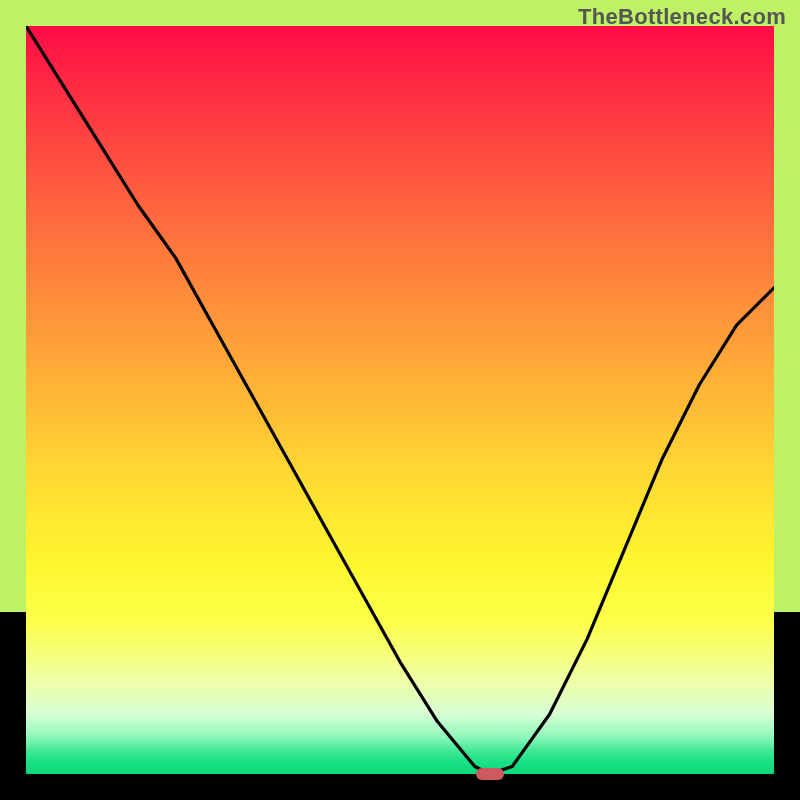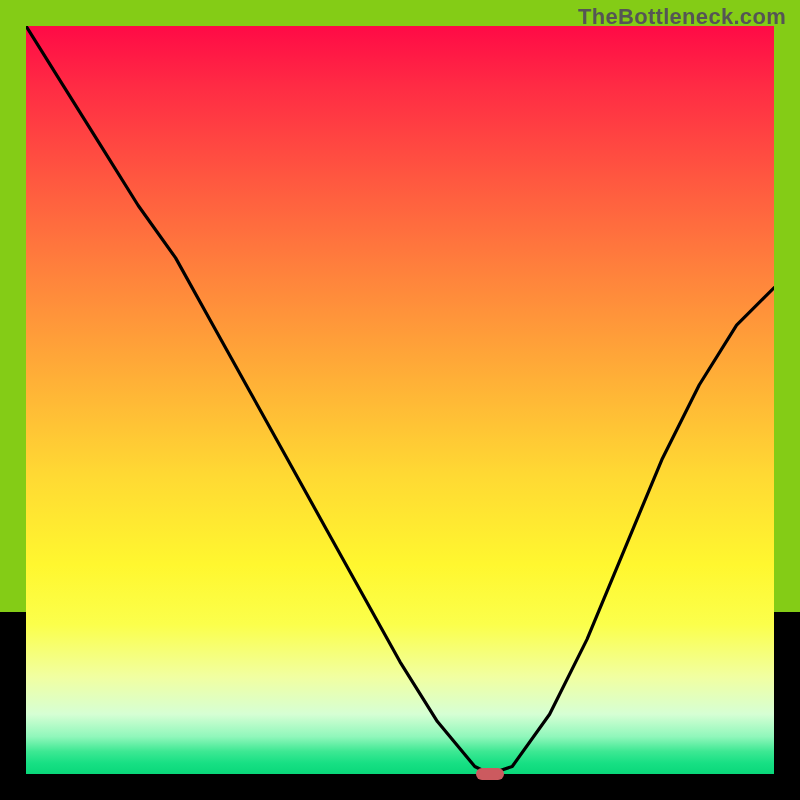--- a/index.html
+++ b/index.html
@@ -8,21 +8,21 @@
     width: 800px;
     height: 800px;
     background: #000;
     overflow: hidden;
     font-family: Arial, Helvetica, sans-serif;
   }
   .frame {
     position: relative;
     width: 800px;
     height: 612px;
-    background: #84cc16;
+    background: #bef264;
     text-align: center;
   }
   .watermark {
     position: absolute;
     top: 4px;
     right: 14px;
     color: #555;
     font-size: 22px;
     font-weight: bold;
     letter-spacing: 0.3px;

